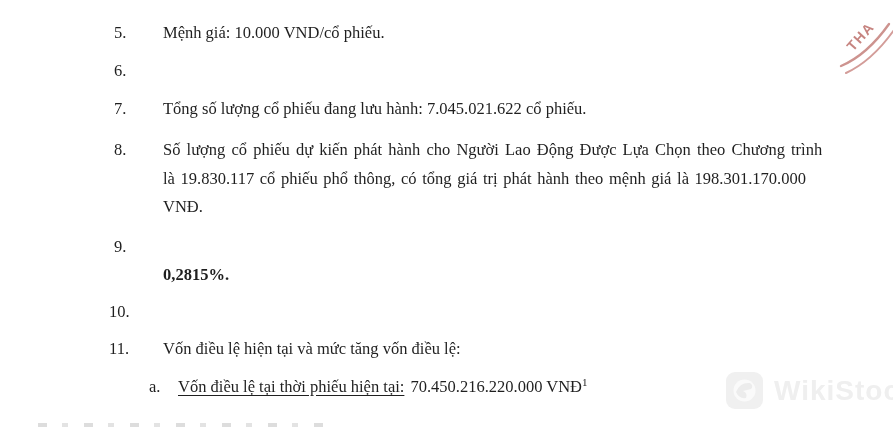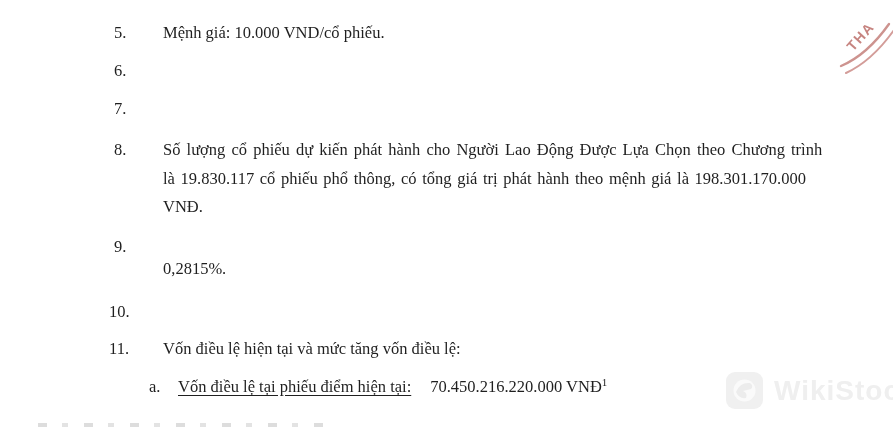--- a/index.html
+++ b/index.html
@@ -35,27 +35,27 @@
   .na  { left: 149px; top: 376px; }
 
   
   .t5   { left: 163px; top: 22px;  }
   .t6   { left: 163px; top: 60px;  }
   .t7   { left: 163px; top: 98px;  }
   .t8a  { left: 163px; top: 139px; word-spacing: 2px; }
   .t8b  { left: 163px; top: 168px; word-spacing: 1.5px; text-align: center; }
   .t8c  { left: 163px; top: 196px; }
   .t9a  { left: 163px; top: 236px; word-spacing: 4px; }
-  .t9b  { left: 163px; top: 258px; }
+  .t9b  { left: 163px; top: 264px; font-weight: bold; }
   .t10  { left: 163px; top: 301px; }
   .t11  { left: 163px; top: 338px; }
   .ta   { left: 178px; top: 376px; }
 
   .underlined { text-decoration: underline; text-underline-offset: 3px; }
-  .a-value { margin-left: 19px; }
+  .a-value { margin-left: 6px; }
   sup { font-size: 11px; line-height: 0; }
 
   
   .stamp {
     position: absolute;
     top: 0;
     right: 0;
     width: 92px;
     height: 98px;
     opacity: 0.85;
@@ -109,37 +109,38 @@
 <body>
 
 <div class="page">
 
   <span class="num n5">5.</span>
   <span class="row t5">Mệnh giá: 10.000 VND/cổ phiếu.</span>
 
   <span class="num n6">6.</span>
 
   <span class="num n7">7.</span>
+  <span class="row t7">Tổng số lượng cổ phiếu đang lưu hành: 7.045.021.622 cổ phiếu.</span>
 
   <span class="num n8">8.</span>
   <span class="row t8a">Số lượng cổ phiếu dự kiến phát hành cho Người Lao Động Được Lựa Chọn theo Chương trình</span>
   <span class="row t8b">là 19.830.117 cổ phiếu phổ thông, có tổng giá trị phát hành theo mệnh giá là 198.301.170.000</span>
   <span class="row t8c">VNĐ.</span>
 
   <span class="num n9">9.</span>
   <span class="row t9b">0,2815%.</span>
 
   <span class="num n10">10.</span>
 
   <span class="num n11">11.</span>
   <span class="row t11">Vốn điều lệ hiện tại và mức tăng vốn điều lệ:</span>
 
   <span class="num na">a.</span>
   <span class="row ta">
-    <span class="underlined">Vốn điều lệ tại phiếu điểm hiện tại:</span><span class="a-value">70.450.216.220.000 VNĐ</span><sup>1</sup>
+    <span class="underlined">Vốn điều lệ tại thời phiếu hiện tại:</span><span class="a-value">70.450.216.220.000 VNĐ</span><sup>1</sup>
   </span>
 
   <svg class="stamp" viewBox="0 0 92 98" xmlns="http://www.w3.org/2000/svg">
     <path d="M 40 66 Q 66 55 88 24" fill="none" stroke="#c5817c" stroke-width="2.4" stroke-linecap="round"></path>
     <path d="M 45 73 Q 71 61 93 30" fill="none" stroke="#cc8c88" stroke-width="2" stroke-linecap="round"></path>
     <text x="52" y="52" transform="rotate(-48 52 52)" font-family="Liberation Sans, sans-serif" font-size="14" font-weight="bold" letter-spacing="1.5" fill="#bd6f6a">THA</text>
   </svg>
 
   <div class="watermark">
     <div class="wm-logo">

